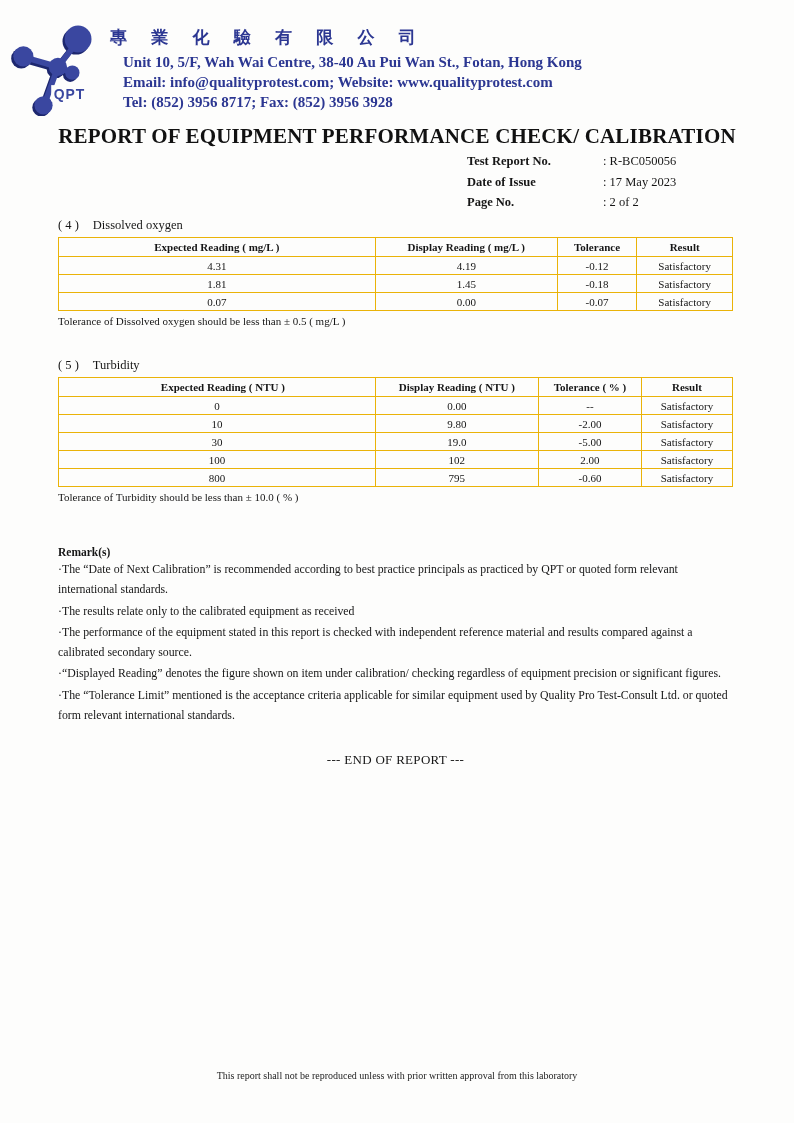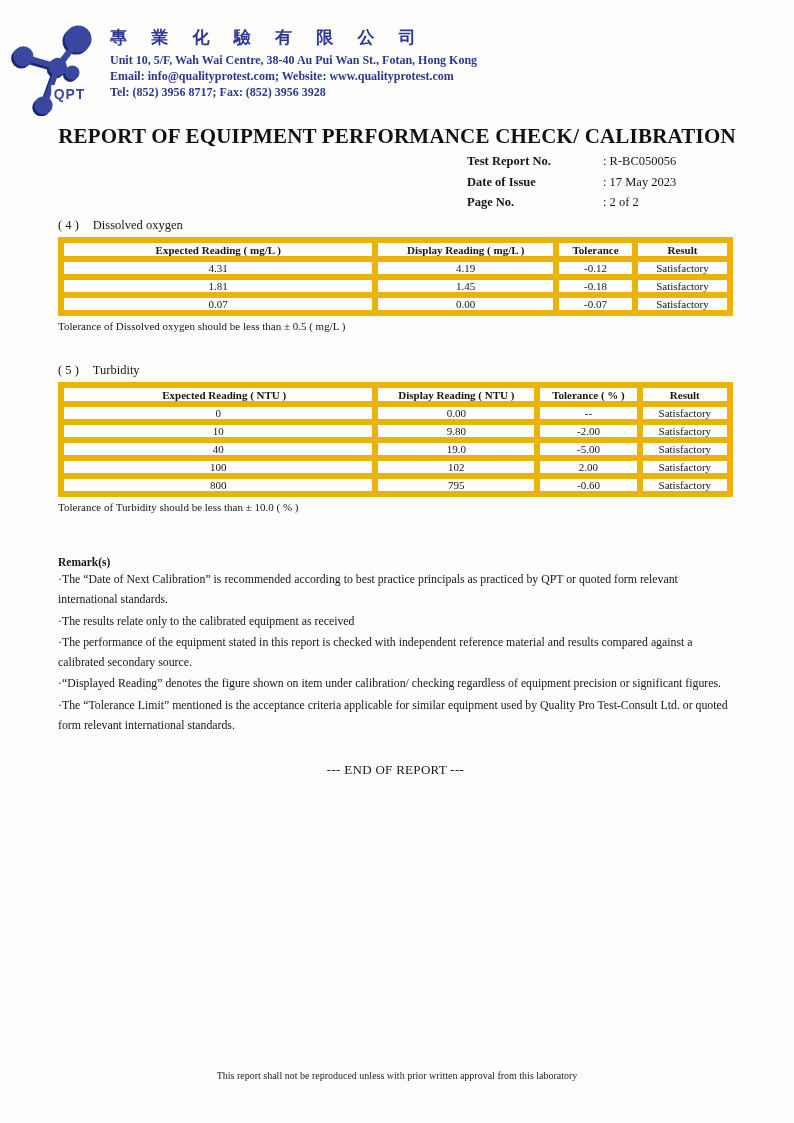--- a/index.html
+++ b/index.html
@@ -13,42 +13,42 @@
     overflow: hidden;
     margin: 0 auto;
   }
 
   
   .header { position: absolute; top: 12px; left: 8px; display: flex; align-items: flex-start; }
   .logo-wrap { width: 96px; height: 104px; flex: 0 0 auto; text-align: right; }
   .header-text { margin-left: 6px; margin-top: 14px; color: #2c3792; }
   .company-zh { font-size: 17px; letter-spacing: 10px; font-weight: 600; white-space: nowrap; }
   .company-en { font-size: 20.5px; letter-spacing: 0.4px; margin-top: 1px; white-space: nowrap; }
-  .addr { font-size: 12px; font-weight: 700; line-height: 1.32; margin-top: 4px; white-space: nowrap; }
+  .addr { font-size: 15px; font-weight: 700; line-height: 1.32; margin-top: 4px; white-space: nowrap; margin-left: 13px; }
 
   
   .report-title {
     position: absolute; top: 124px; left: 0; width: 100%;
     text-align: center; font-size: 21px; font-weight: 700; letter-spacing: 0.2px;
     color: #111;
   }
   .report-info { position: absolute; top: 151px; left: 467px; font-size: 12.5px; }
   .report-info .row { display: flex; line-height: 20.5px; }
   .report-info .lbl { font-weight: 700; width: 136px; }
   .report-info .val { font-weight: 400; }
 
   
   .content { position: absolute; top: 218px; left: 58px; width: 675px; }
 
   .sec-heading { font-size: 12.5px; font-weight: 400; }
   .sec-heading .sec-no { margin-right: 14px; }
 
   table.data { width: 100%; border-collapse: collapse; margin-top: 4px; border: 1.6px solid #2b2b2b; }
   table.data th, table.data td {
-    border: 6px solid #eab308;
+    border: 1px solid #eab308;
     font-size: 11px; text-align: center; vertical-align: middle;
     height: 18px; padding: 0 2px;
   }
   table.data th { font-weight: 700; height: 19px; }
   
   .t1 .c0 { width: 47%; } .t1 .c1 { width: 27%; } .t1 .c2 { width: 11.8%; } .t1 .c3 { width: 14.2%; }
   .t2 .c0 { width: 47%; padding-left: 14px; } .t2 .c1 { width: 24.2%; } .t2 .c2 { width: 15.3%; } .t2 .c3 { width: 13.5%; }
 
   .tol-note { font-size: 11px; margin-top: 4px; }
 
@@ -186,21 +186,21 @@
           <td>--</td>
           <td>Satisfactory</td>
         </tr>
         <tr>
           <td>10</td>
           <td>9.80</td>
           <td>-2.00</td>
           <td>Satisfactory</td>
         </tr>
         <tr>
-          <td>40</td>
+          <td>30</td>
           <td>19.0</td>
           <td>-5.00</td>
           <td>Satisfactory</td>
         </tr>
         <tr>
           <td>100</td>
           <td>102</td>
           <td>2.00</td>
           <td>Satisfactory</td>
         </tr>

